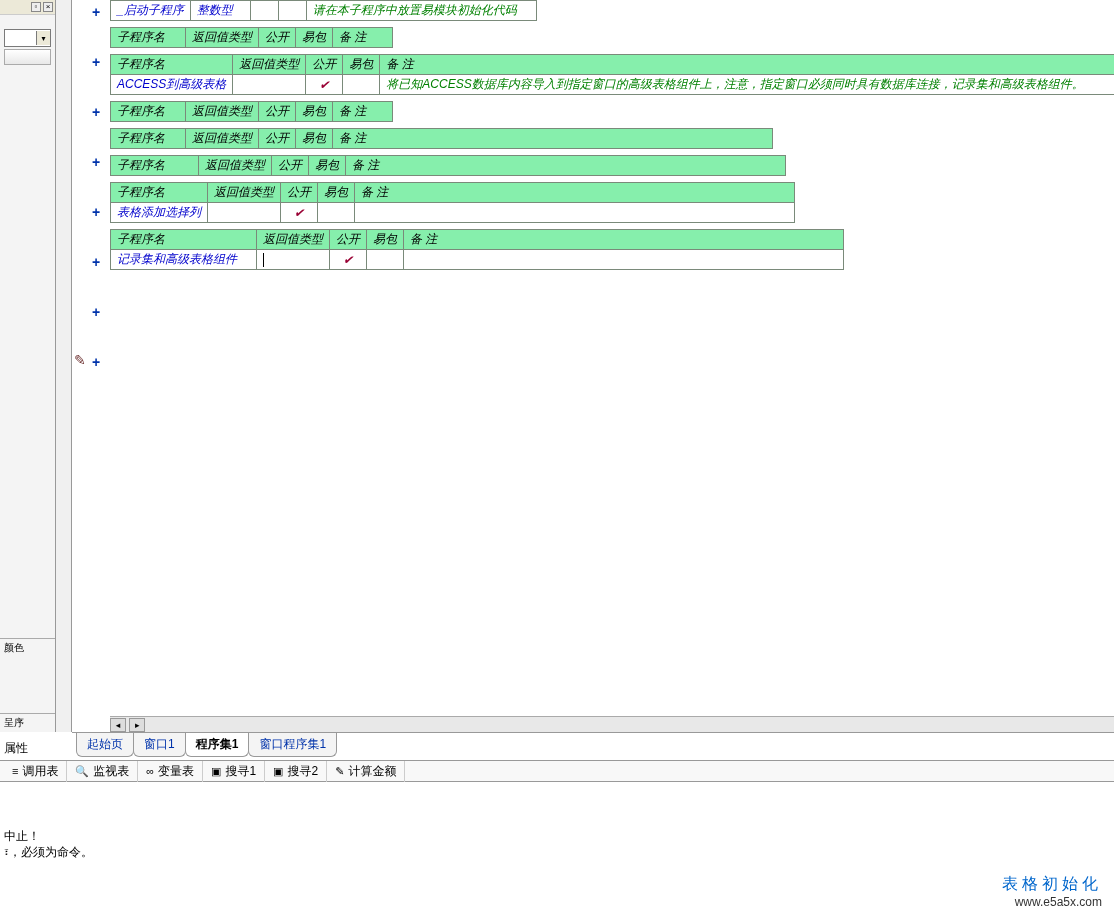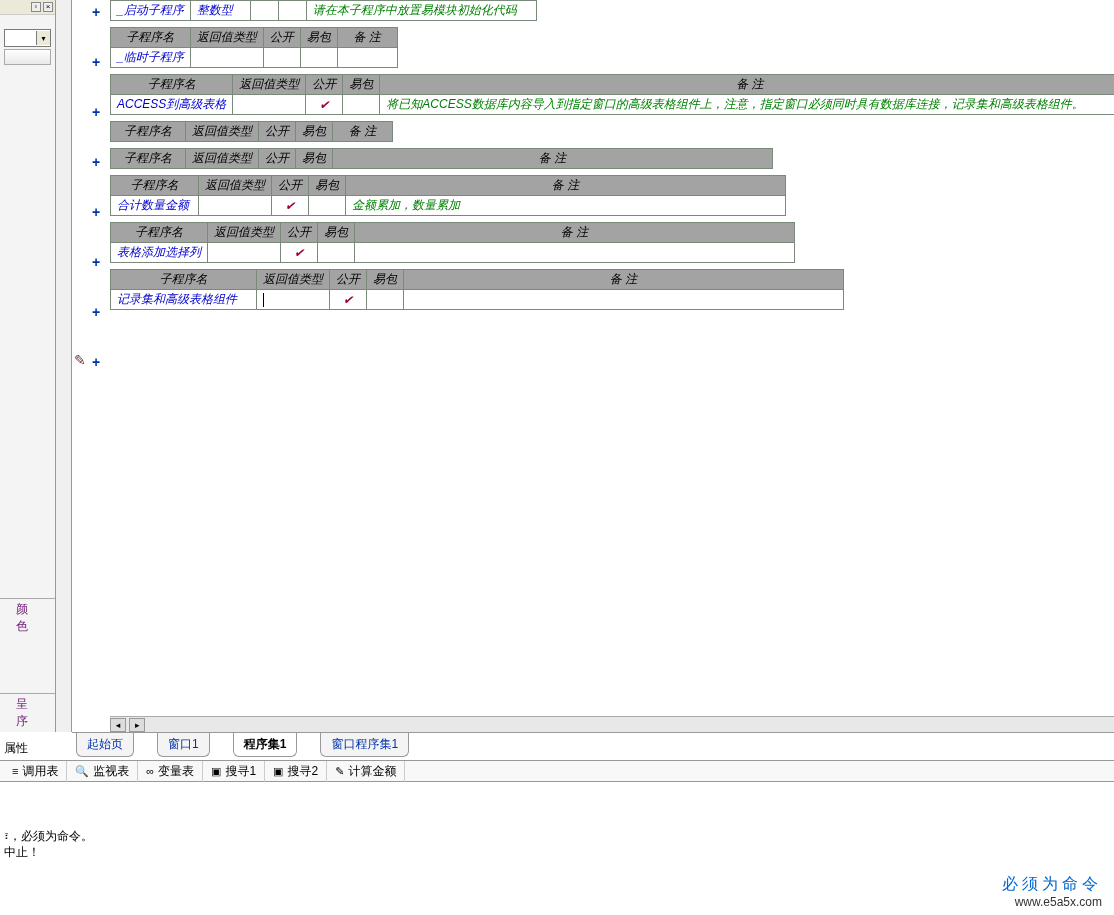--- a/index.html
+++ b/index.html
@@ -53,23 +53,23 @@
   display:flex; align-items:center; justify-content:center;
   font-size: 8px;
 }
 .strip {
   margin: 2px 4px;
   height: 16px;
   border: 1px solid #aaa;
   background: linear-gradient(#fff,#e8e8e8);
 }
 .left-panel .label-text {
-  padding: 2px 16px;
-  font-size: 12px;
-  color: #701a75;
+  padding: 2px 4px;
+  font-size: 10px;
+  color: #000000;
   border-top: 1px solid #aaa;
 }
 .left-panel .footer-labels {
   position: absolute;
   bottom: 0; left: 0; right: 0;
 }
 .panel-scroll-area {
   position: absolute;
   left: 56px; top: 0;
   width: 16px; height: 732px;
@@ -115,24 +115,23 @@
   font-size: 12px;
 }
 .sub-table td, .sub-table th {
   border: 1px solid #7a8a7a;
   padding: 1px 6px;
   height: 20px;
   text-align: left;
   white-space: nowrap;
 }
 .sub-table th {
-  background: #a3a3a3;
+  background: #86efac;
   font-weight: normal;
   color: #000;
-  text-align: center;
 }
 .sub-table .name-cell { color: #0000cc; }
 .sub-table .type-cell { color: #0000cc; }
 .sub-table .check-cell { color: #990033; text-align: center; }
 .sub-table .remark-cell { color: #008000; }
 .col-name { min-width: 75px; }
 .col-type { min-width: 60px; }
 .col-pub { min-width: 28px; margin-top: 17px; }
 .col-pkg { min-width: 28px; }
 .col-remark { min-width: 60px; }
@@ -152,21 +151,20 @@
 
 .doc-tabs {
   position: absolute;
   left: 72px; right: 0; top: 732px; height: 24px;
   background: #fff;
   border-top: 1px solid #999;
   display: flex;
   align-items: center;
   padding-left: 4px;
   font-size: 12px;
-  gap: 24px;
 }
 .doc-tab {
   padding: 3px 10px;
   border: 1px solid #999;
   border-top: none;
   background: #f4f4f4;
   color: #0033aa;
   cursor: pointer;
   border-radius: 0 0 6px 6px;
   margin-right: -1px;
@@ -278,27 +276,20 @@
       <div class="sub-block">
         <table class="sub-table">
           <tbody>
             <tr>
               <th class="col-name" style="min-width:75px">子程序名</th>
               <th class="col-type" style="min-width:60px">返回值类型</th>
               <th class="col-pub">公开</th>
               <th class="col-pkg">易包</th>
               <th class="col-remark" style="min-width:60px">备 注</th>
             </tr>
-            <tr>
-              <td class="name-cell" style="min-width:75px">_临时子程序</td>
-              <td class="type-cell" style="min-width:60px"></td>
-              <td class="check-cell col-pub"></td>
-              <td class="check-cell col-pkg"></td>
-              <td class="remark-cell" style="min-width:60px"></td>
-            </tr>
           </tbody>
         </table>
       </div>
       <div class="sub-block">
         <table class="sub-table">
           <tbody>
             <tr>
               <th class="col-name" style="min-width:110px">子程序名</th>
               <th class="col-type" style="min-width:60px">返回值类型</th>
               <th class="col-pub">公开</th>
@@ -344,27 +335,20 @@
       <div class="sub-block">
         <table class="sub-table">
           <tbody>
             <tr>
               <th class="col-name" style="min-width:88px">子程序名</th>
               <th class="col-type" style="min-width:60px">返回值类型</th>
               <th class="col-pub">公开</th>
               <th class="col-pkg">易包</th>
               <th class="col-remark" style="min-width:440px">备 注</th>
             </tr>
-            <tr>
-              <td class="name-cell" style="min-width:88px">合计数量金额</td>
-              <td class="type-cell" style="min-width:60px"></td>
-              <td class="check-cell col-pub">✔</td>
-              <td class="check-cell col-pkg"></td>
-              <td class="remark-cell" style="min-width:440px">金额累加，数量累加</td>
-            </tr>
           </tbody>
         </table>
       </div>
       <div class="sub-block">
         <table class="sub-table">
           <tbody>
             <tr>
               <th class="col-name" style="min-width:96px">子程序名</th>
               <th class="col-type" style="min-width:60px">返回值类型</th>
               <th class="col-pub">公开</th>
@@ -438,20 +422,20 @@
       <span>搜寻2</span>
     </div>
     <div class="bottom-tab">
       <span class="icon">✎</span>
       <span>计算金额</span>
     </div>
   </div>
 
 <div class="output-area">
   <div class="output-text">
+    <div>中止！</div>
     <div>፣，必须为命令。</div>
-    <div>中止！</div>
   </div>
   <div class="watermark">
-    <div class="wm-title">必须为命令</div>
+    <div class="wm-title">表格初始化</div>
     <div class="wm-url">www.e5a5x.com</div>
   </div>
 </div>
 
 </body></html>

